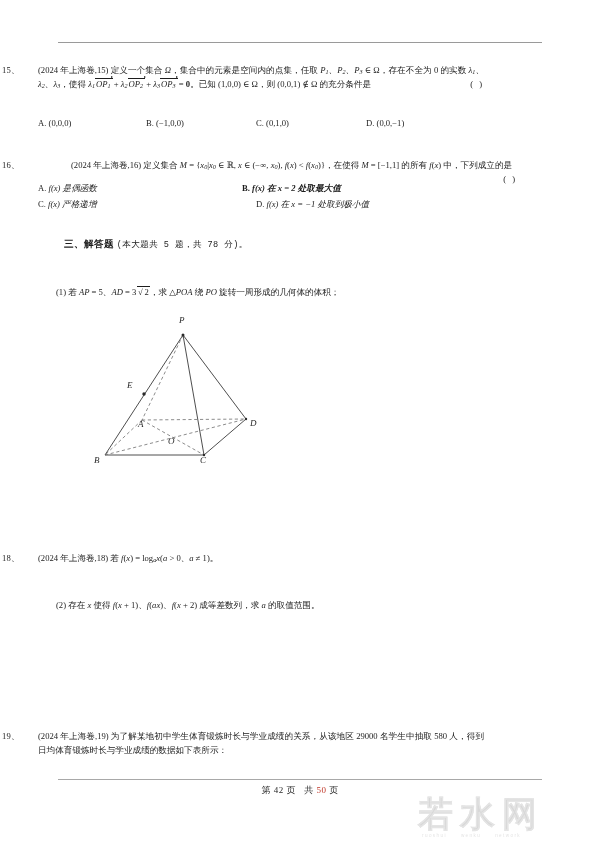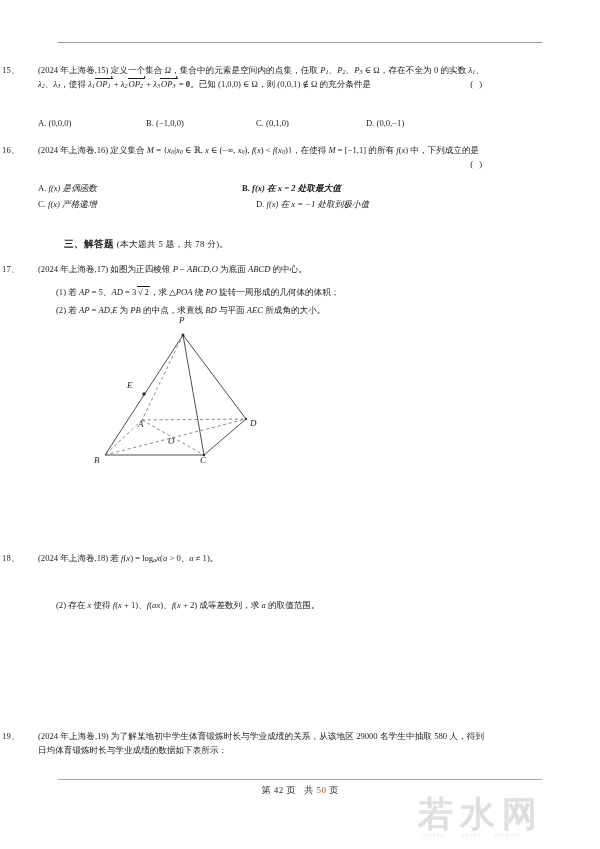--- a/index.html
+++ b/index.html
@@ -106,20 +106,21 @@
   .section-head {
     position: absolute;
     left: 6px;
     font-size: 9.6px;
     font-weight: bold;
     letter-spacing: 0.4px;
   }
   .section-head .sub {
     font-weight: normal;
     font-size: 8.6px;
+    font-family: Liberation Mono, monospace;
   }
 
   .subq {
     position: absolute;
     left: 56px;
     width: 440px;
     font-size: 8.6px;
   }
 
   
@@ -226,21 +227,21 @@
       <span>B.</span>&nbsp;<span>(−1,0,0)</span>
     </span>
     <span class="opt" style="left:218px;">
       <span>C.</span>&nbsp;<span>(0,1,0)</span>
     </span>
     <span class="opt" style="left:328px;">
       <span>D.</span>&nbsp;<span>(0,0,−1)</span>
     </span>
   </div>
 
-  <div class="qblock" style="top:144px;">
+  <div class="qblock" style="top:159px;padding-left:33px;">
     <div class="qnum">16、</div>
     <div class="qbody">
       <span>(2024 年上海卷,16)</span>
       定义集合 <span class="mathvar">M</span> = {<span class="mathvar">x<sub>0</sub></span>|<span class="mathvar">x<sub>0</sub></span> ∈ ℝ,
       <span class="mathvar">x</span> ∈ (−∞, <span class="mathvar">x<sub>0</sub></span>), <span class="mathvar">f</span>(<span class="mathvar">x</span>) &lt;
       <span class="mathvar">f</span>(<span class="mathvar">x<sub>0</sub></span>)}，在使得 <span class="mathvar">M</span> = [−1,1]
       的所有 <span class="mathvar">f</span>(<span class="mathvar">x</span>) 中，下列成立的是
       <span class="answer-paren">(    )</span>
     </div>
   </div>
@@ -260,37 +261,26 @@
     <span class="opt" style="left:218px;">
       <span>D.</span>&nbsp;<span class="mathvar">f(x) 在 x = −1 处取到极小值</span>
     </span>
   </div>
 
   <div class="section-head" style="left:64px; top:238px;">
     <span>三、解答题</span>
     <span class="sub">(本大题共 5 题，共 78 分)。</span>
   </div>
 
-  <div class="qblock" style="top:263px;">
-    <div class="qnum">17、</div>
-    <div class="qbody">
-      <span>(2024 年上海卷,17)</span>
-      如图为正四棱锥 <span class="mathvar">P</span> − <span class="mathvar">ABCD</span>,<span class="mathvar">O</span> 为底面 <span class="mathvar">ABCD</span> 的中心。
-    </div>
-  </div>
 
   <div class="subq" style="top:287px;">
     <span>(1)</span>
     若 <span class="mathvar">AP</span> = 5、<span class="mathvar">AD</span> = 3<span class="sqrt"><span class="radicand">√</span></span><span style="border-top:0.8px solid #1c1c1c; padding:0 1px;">2</span>，求 △<span class="mathvar">POA</span> 绕 <span class="mathvar">PO</span> 旋转一周形成的几何体的体积；
   </div>
 
-  <div class="subq" style="top:305px;">
-    <span>(2)</span>
-    若 <span class="mathvar">AP</span> = <span class="mathvar">AD</span>,<span class="mathvar">E</span> 为 <span class="mathvar">PB</span> 的中点，求直线 <span class="mathvar">BD</span> 与平面 <span class="mathvar">AEC</span> 所成角的大小。
-  </div>
 
   <div class="figure">
     <svg width="200" height="148" viewBox="0 0 200 148">
 
       <g fill="none" stroke="#3a3a3a" stroke-width="0.9">
         <path d="M103 13 L25 133"></path>
         <path d="M103 13 L124 133"></path>
         <path d="M103 13 L166 97"></path>
         <path d="M25 133 L124 133"></path>
         <path d="M124 133 L166 97"></path>

